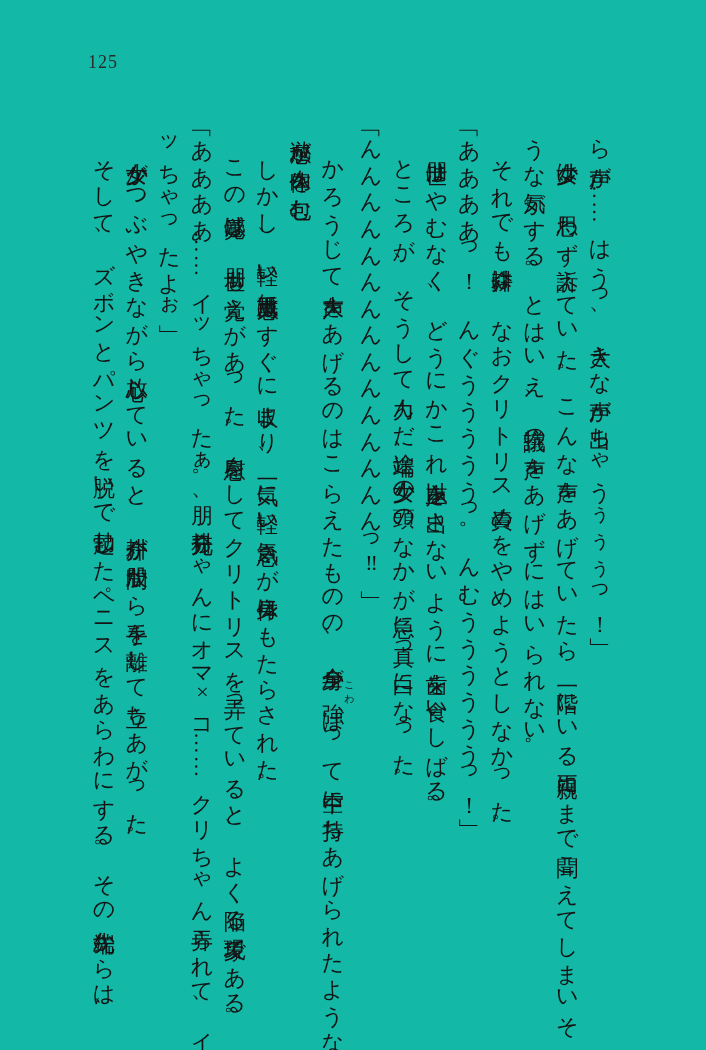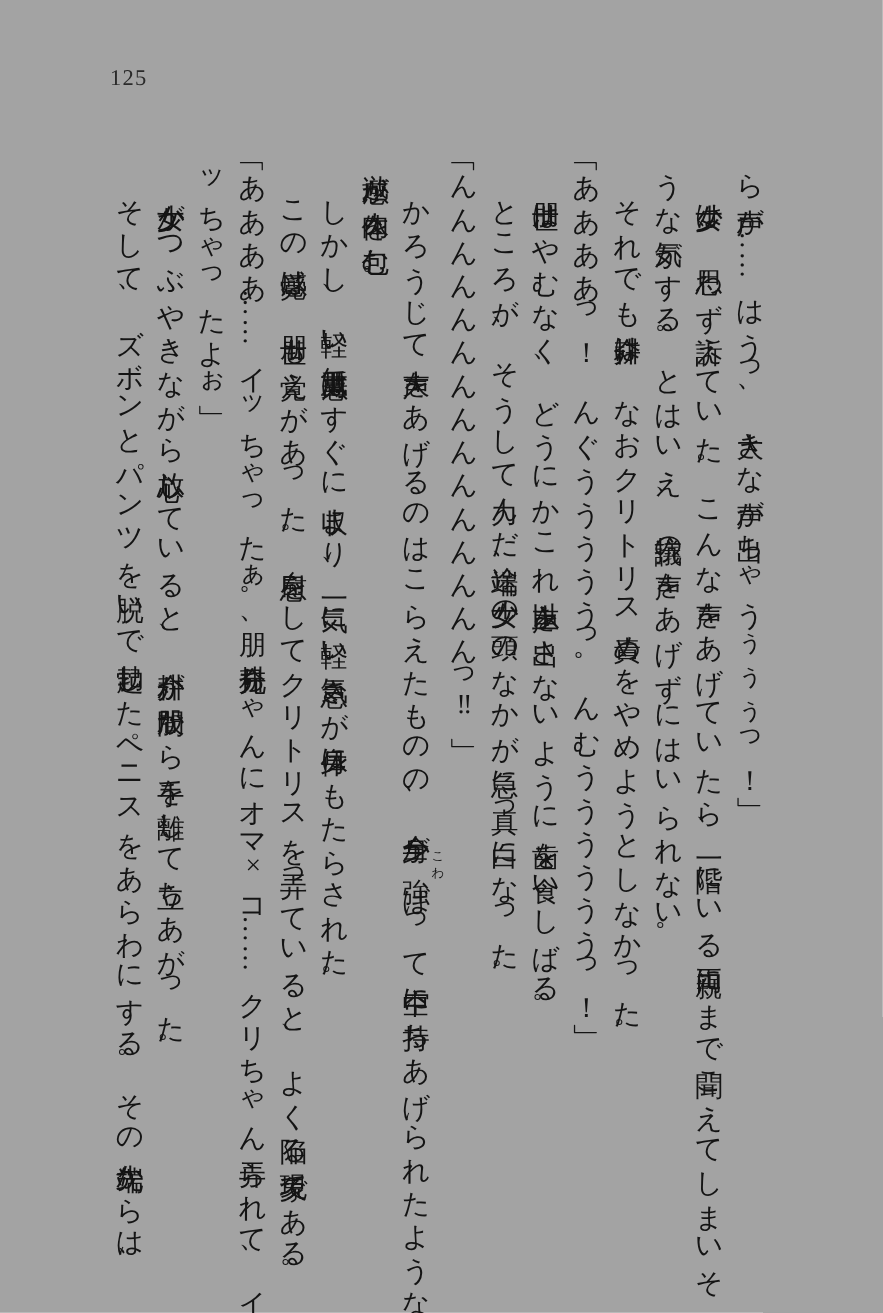--- a/index.html
+++ b/index.html
@@ -10,21 +10,21 @@
     width: 706px;
     height: 1050px;
     background: #fefefe;
     position: relative;
     overflow: hidden;
     font-family: "Liberation Serif", "DejaVu Serif", serif;
   }
   .page {
     position: absolute;
     inset: 0;
-    background: #a3a3a3;
+    background: #14b8a6;
   }
   .page-number {
     position: absolute;
     top: 52px;
     left: 88px;
     font-size: 18px;
     color: #2a2a2a;
     letter-spacing: 1px;
     font-family: "Liberation Serif", "DejaVu Serif", serif;
   }

